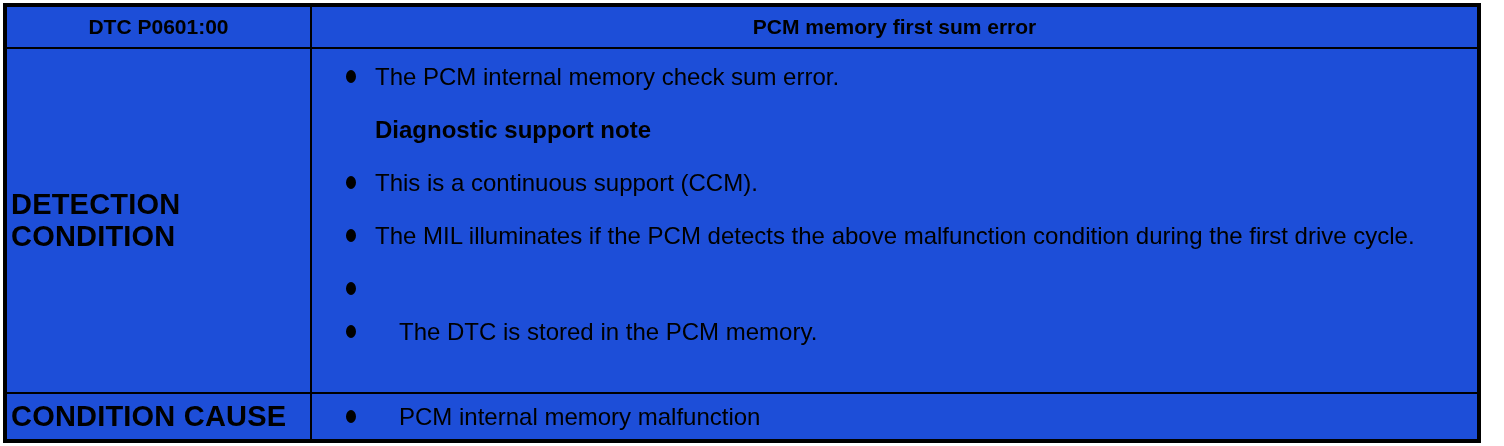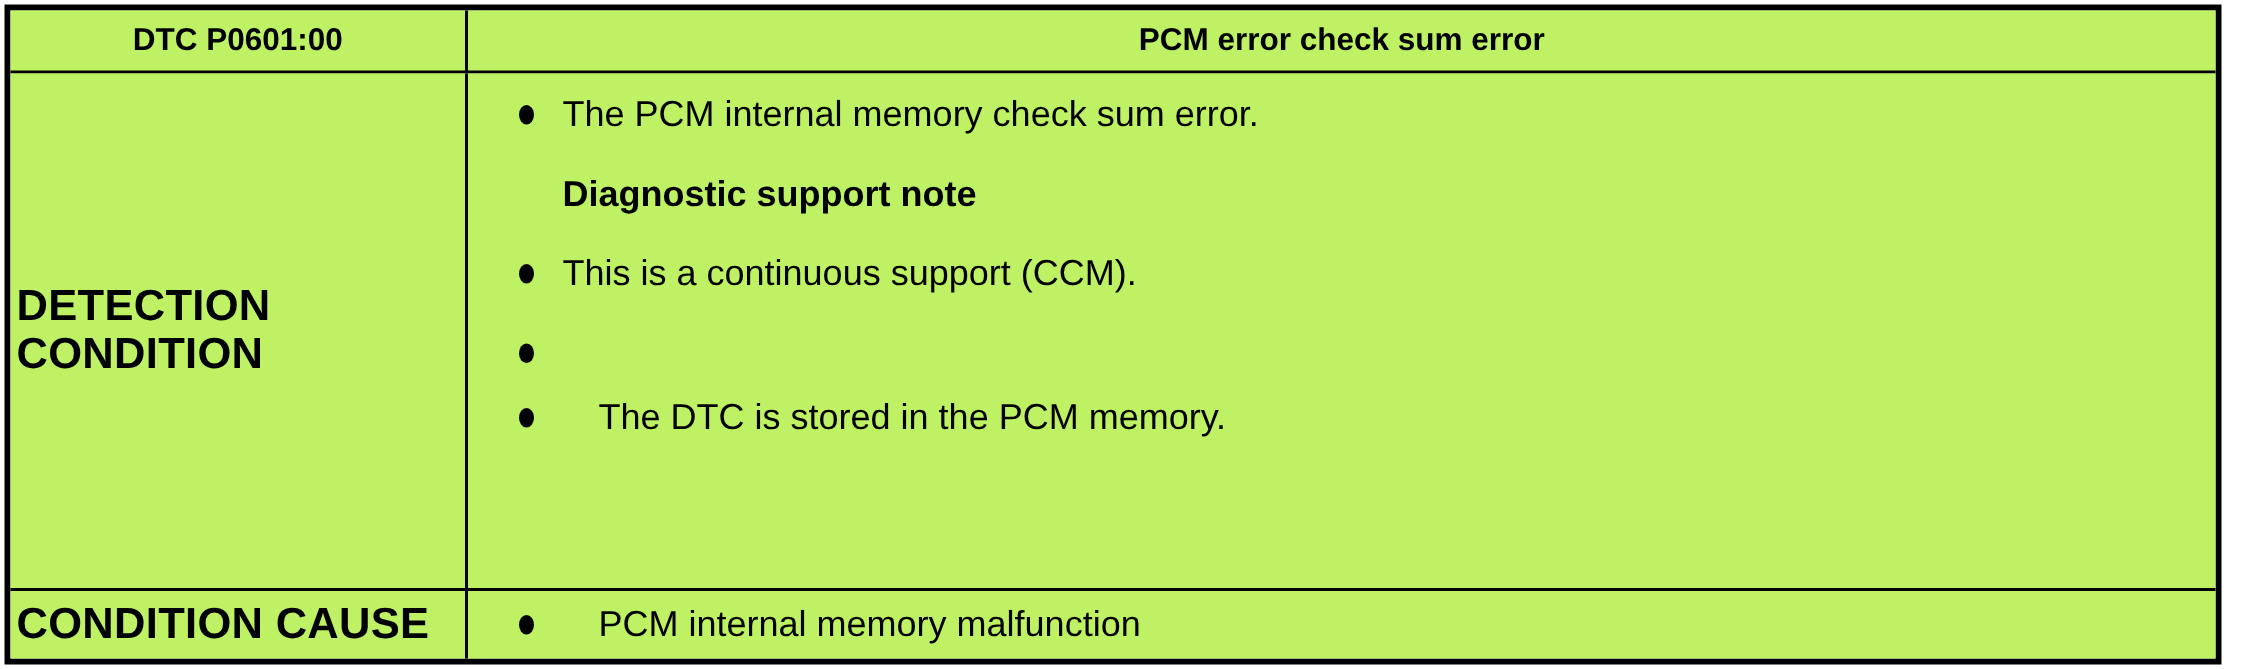--- a/index.html
+++ b/index.html
@@ -13,21 +13,21 @@
   .dtc-table {
     position: absolute;
     left: 3px; top: 3px;
     width: 1478px; height: 440px;
     border: 4px solid #000000;
     background: #ffffff;
     display: grid;
     grid-template-columns: 305px 1fr;
     grid-template-rows: 42px 1fr 45px;
   }
-  .cell { overflow: hidden; background: #bef264; }
+  .cell { overflow: hidden; background: #1d4ed8; }
   .b-r { border-right: 2px solid #000000; }
   .b-b { border-bottom: 2px solid #000000; }
   .head-cell {
     display: flex; align-items: center; justify-content: center;
     font-weight: bold; font-size: 21px;
   }
   .rowlabel-cell {
     display: flex; align-items: center;
     font-weight: bold; font-size: 29px;
     padding: 0 2px 0 4px;
@@ -56,38 +56,42 @@
 </style>
 </head>
 <body>
 
 <div class="dtc-table">
 
   <div class="cell head-cell b-r b-b">
     <span>DTC P0601:00</span>
   </div>
   <div class="cell head-cell b-b">
-    <span>PCM error check sum error</span>
+    <span>PCM memory first sum error</span>
   </div>
 
   <div class="cell rowlabel-cell b-r b-b">
     <span>DETECTION CONDITION</span>
   </div>
   <div class="cell b-b">
     <ul class="content-list">
       <li class="content-item">
         <span class="bullet"></span>
         <span>The PCM internal memory check sum error.</span>
       </li>
       <li class="content-item heading-item">
         <span>Diagnostic support note</span>
       </li>
       <li class="content-item">
         <span class="bullet"></span>
         <span>This is a continuous support (CCM).</span>
+      </li>
+      <li class="content-item">
+        <span class="bullet"></span>
+        <span>The MIL illuminates if the PCM detects the above malfunction condition during the first drive cycle.</span>
       </li>
       <li class="content-item">
         <span class="bullet"></span>
       </li>
       <li class="content-item">
         <span class="bullet"></span>
         <span>The DTC is stored in the PCM memory.</span>
       </li>
     </ul>
   </div>

